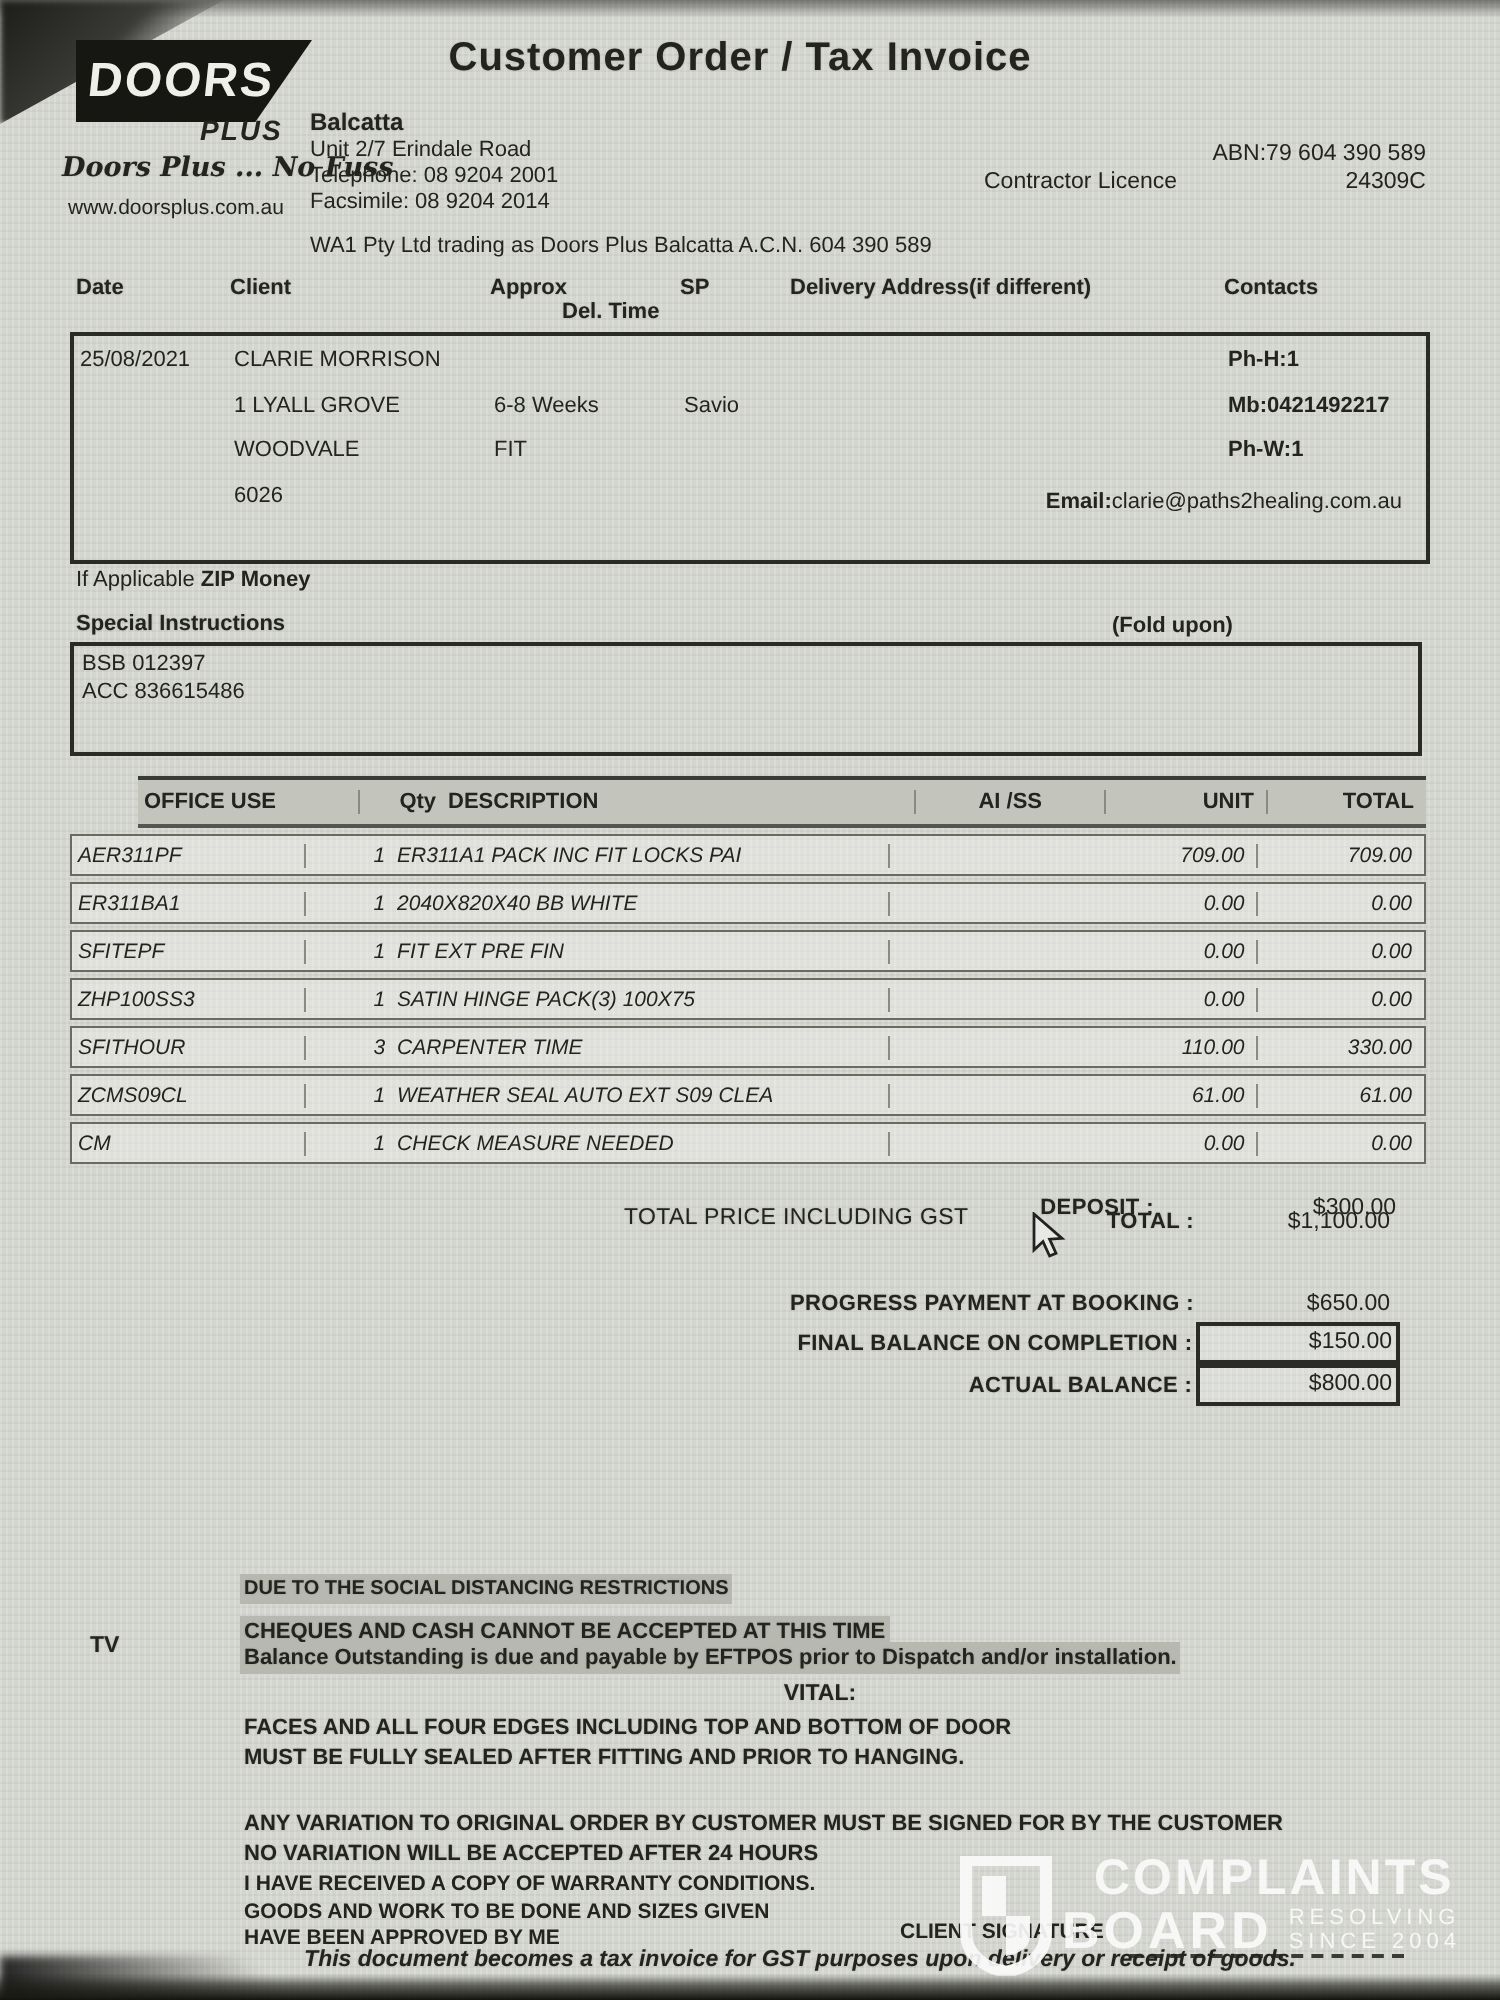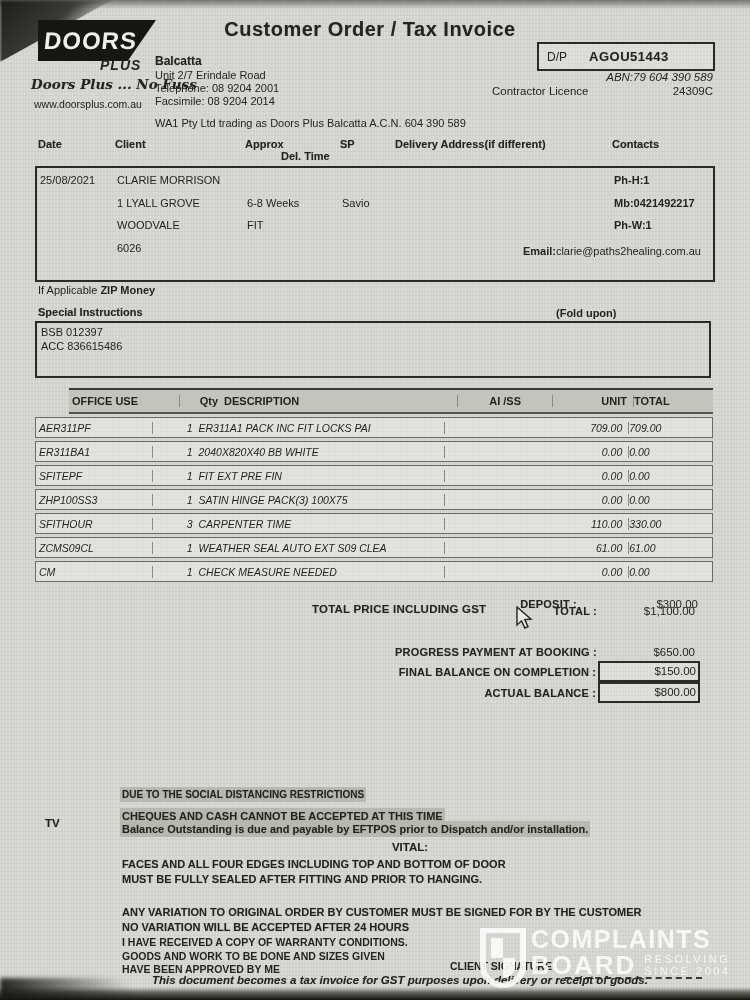--- a/index.html
+++ b/index.html
@@ -29,21 +29,21 @@
   
   #doc-title{left:190px;top:18px;width:360px;text-align:center;font-size:20px;font-weight:bold;letter-spacing:.5px;}
   #branch-name{left:155px;top:54px;font-size:12px;font-weight:bold;text-align:center;}
   #branch-address{left:155px;top:69px;font-size:11px;}
   #branch-tel{left:155px;top:82px;font-size:11px;}
   #branch-fax{left:155px;top:95px;font-size:11px;}
   #trading-line{left:155px;top:117px;font-size:11px;}
   #dp-box{left:537px;top:42px;width:174px;height:25px;border:2px solid #2a2a26;display:flex;align-items:center;background:rgba(255,255,255,.18);}
   #dp-label{font-size:12px;padding-left:8px;}
   #dp-number{font-size:13px;font-weight:bold;padding-left:22px;letter-spacing:.5px;}
-  #abn-line{left:450px;top:71px;width:263px;text-align:right;font-size:11.5px;font-style:italic;}
+  #abn-line{left:450px;top:71px;width:263px;text-align:right;font-size:11.5px;}
   #contractor-line{left:492px;top:85px;width:221px;display:flex;justify-content:space-between;font-size:11.5px;}
   
   .colhead{font-size:11px;font-weight:bold;top:138px;}
   #oh-date{left:38px;} #oh-client{left:115px;} #oh-approx{left:245px;}
   #oh-deltime{left:245px;top:150px;padding-left:36px;} #oh-sp{left:340px;} #oh-del{left:395px;} #oh-contacts{left:612px;}
   #order-box{left:35px;top:166px;width:676px;height:112px;border:2px solid #2a2a26;}
   .ocell{position:absolute;font-size:11px;white-space:nowrap;}
   
   #zip-line{left:38px;top:284px;font-size:11px;}
   #special-label{left:38px;top:306px;font-size:11px;font-weight:bold;}
@@ -52,46 +52,46 @@
   
   #items{left:35px;top:388px;width:678px;}
   .irow{display:flex;height:21px;align-items:center;font-size:10.5px;}
   #items-header{background:#c3c5bd;border-top:2px solid #3a3a36;border-bottom:2px solid #55554f;font-weight:bold;font-size:11px;height:22px;margin-left:34px;}
   .item-line{border:1px solid #6a6a63;background:rgba(255,255,255,.30);margin-top:3px;box-sizing:border-box;font-style:italic;}
   .c-office{width:117px;padding-left:3px;box-sizing:border-box;}
   .c-qty{width:40px;text-align:right;box-sizing:border-box;}
   .c-desc{width:253px;padding-left:6px;box-sizing:border-box;border-right:1px solid #8a8a82;}
   .c-aiss{width:100px;text-align:center;box-sizing:border-box;border-right:1px solid #8a8a82;}
   .c-unit{width:85px;text-align:right;padding-right:6px;box-sizing:border-box;border-right:1px solid #8a8a82;}
-  .c-total{width:83px;padding-right:6px;box-sizing:border-box;}
+  .c-total{width:83px;text-align:right;padding-right:6px;box-sizing:border-box;}
   .c-off-border{border-right:1px solid #8a8a82;}
   
   .trow{position:absolute;left:200px;width:500px;height:19px;display:flex;align-items:center;}
   .tlabel{width:397px;text-align:right;font-weight:bold;font-size:11px;letter-spacing:.2px;}
   .tval{width:98px;text-align:right;font-size:11.5px;padding-right:2px;}
   .tval-boxed{border:2px solid #2a2a26;width:96px;margin-left:2px;height:17px;line-height:17px;background:rgba(255,255,255,.2);}
-  #gst-note{left:312px;top:603px;font-size:11.5px;font-weight:bold;letter-spacing:.2px;}
+  #gst-note{left:312px;top:603px;font-size:11.5px;font-weight:normal;letter-spacing:.2px;}
   
   .hl{background:#b7b9b1;box-shadow:0 0 0 2px #b7b9b1;}
   #tv-label{left:45px;top:817px;font-size:11.5px;font-weight:bold;}
   #notice1{left:122px;top:789px;font-size:10px;font-weight:bold;}
   #notice2{left:122px;top:810px;font-size:11px;font-weight:bold;}
   #notice3{left:122px;top:823px;font-size:11px;font-weight:bold;}
   #vital{left:70px;top:841px;width:680px;text-align:center;font-size:11.5px;font-weight:bold;}
   #para1{left:122px;top:857px;font-size:11px;font-weight:bold;line-height:14.5px;}
   #para2{left:122px;top:905px;font-size:11px;font-weight:bold;line-height:14.5px;}
   #warranty{left:122px;top:936px;font-size:10.5px;font-weight:600;line-height:13.5px;}
   #sig-label{left:450px;top:960px;font-size:10.5px;font-weight:bold;}
   #sig-line{left:565px;top:977px;width:137px;border-top:2px dashed #3a3a36;}
   #footer-line{left:70px;top:974px;width:660px;text-align:center;font-size:11.5px;font-weight:bold;font-style:italic;}
   
   #watermark{left:479px;top:926px;width:270px;height:66px;display:flex;color:rgba(250,250,250,.92);align-items:flex-start;}
   #wm-shield{margin-top:2px;}
   #wm-text{margin-left:4px;}
-  #wm-line1{font-size:25px;font-weight:bold;letter-spacing:1.5px;line-height:26px;}
+  #wm-line1{font-size:25px;font-weight:bold;letter-spacing:1.5px;line-height:26px;margin-left:16px;}
   #wm-row2{display:flex;align-items:flex-end;}
   #wm-line2{font-size:26px;font-weight:bold;letter-spacing:2px;line-height:26px;}
   #wm-sub{margin-left:8px;margin-bottom:1px;}
   #wm-line3{font-size:11px;letter-spacing:2.5px;line-height:12px;}
   #wm-line4{font-size:11px;letter-spacing:2.5px;line-height:12px;}
   #cursor{left:515px;top:606px;}
 </style>
 </head>
 <body>
 
@@ -107,24 +107,20 @@
   <div class="abs doc" id="logo-tagline">Doors Plus ... No Fuss</div>
   <div class="abs" id="logo-url">www.doorsplus.com.au</div>
 
   <div class="abs doc" id="doc-title">Customer Order / Tax Invoice</div>
   <div class="abs doc" id="branch-name">Balcatta</div>
   <div class="abs" id="branch-address">Unit 2/7 Erindale Road</div>
   <div class="abs" id="branch-tel">Telephone: 08 9204 2001</div>
   <div class="abs" id="branch-fax">Facsimile: 08 9204 2014</div>
   <div class="abs" id="trading-line">WA1 Pty Ltd trading as Doors Plus Balcatta A.C.N. 604 390 589</div>
 
-  <div class="abs" id="dp-box">
-    <span id="dp-label">D/P</span>
-    <span id="dp-number" class="doc">AGOU51443</span>
-  </div>
   <div class="abs" id="abn-line">ABN:79 604 390 589</div>
   <div class="abs" id="contractor-line">
     <span>Contractor  Licence</span>
     <span>24309C</span>
   </div>
 
   <div class="abs colhead doc" id="oh-date">Date</div>
   <div class="abs colhead doc" id="oh-client">Client</div>
   <div class="abs colhead doc" id="oh-approx">Approx</div>
   <div class="abs colhead doc" id="oh-deltime">Del. Time</div>

